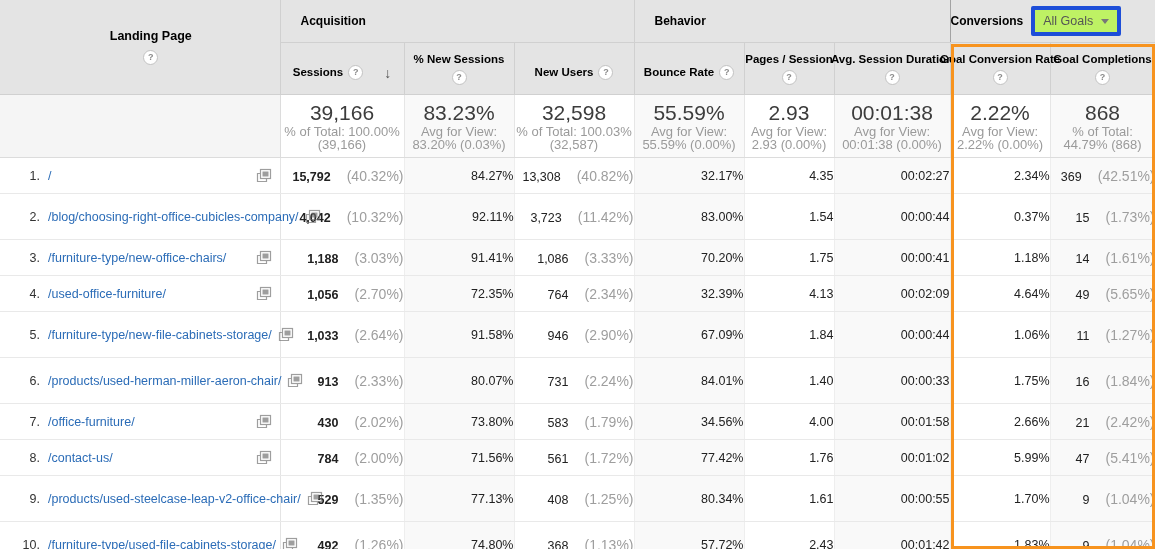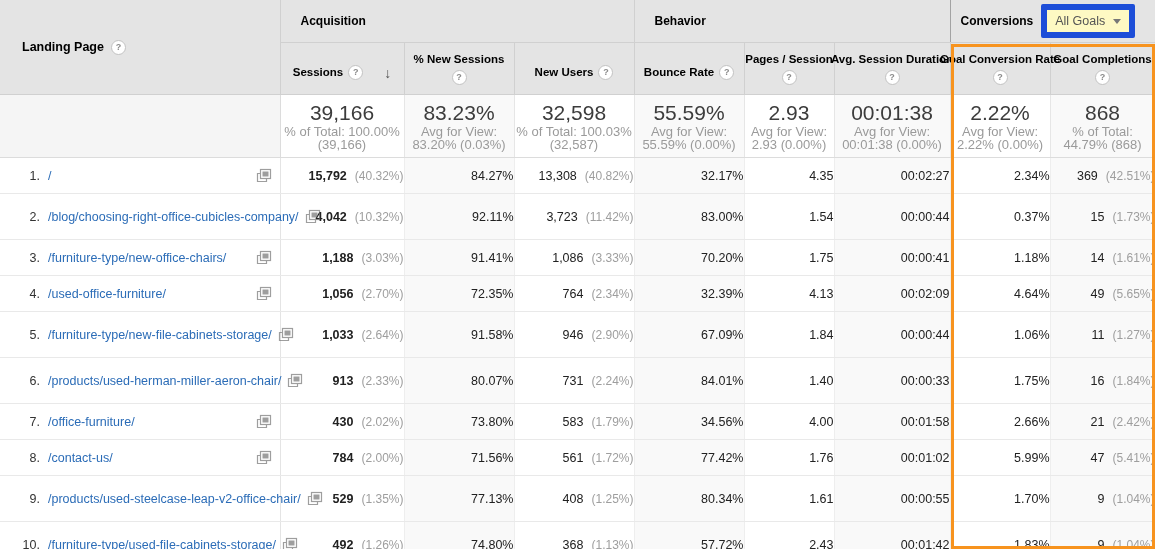--- a/index.html
+++ b/index.html
@@ -22,25 +22,25 @@
     height:42px;
     border-bottom:1px solid #d0d0d0;
     font-weight:bold;
     font-size:12px;
     color:#000;
   }
   .grp-label{padding-left:20px;}
   .grp-acq{border-right:1px solid #d0d0d0;}
   .grp-beh{border-right:1px solid #a3a3a3;}
   .grp-conv{position:relative;}
-  .conv-inner{display:flex;align-items:center;gap:8px;padding-left:10px;}
+  .conv-inner{display:flex;align-items:center;gap:8px;}
   .goal-select{
     display:inline-flex;align-items:center;gap:8px;
-    background:#fef9c3;
-    border:6px solid #1d4ed8;
+    background:#bef264;
+    border:4px solid #1d4ed8;
     border-radius:2px;
     padding:4px 8px;
     font-weight:normal;
     font-size:12.5px;
     color:#555;
     cursor:pointer;
   }
   .caret{
     width:0;height:0;
     border-left:4.5px solid transparent;
@@ -81,21 +81,21 @@
   
   .dimhead{
     background:#e4e4e4;
     border-right:1px solid #d0d0d0;
     border-bottom:1px solid #d0d0d0;
     vertical-align:middle;
   }
   .dimhead-inner{
     display:flex;align-items:center;gap:7px;
     padding-left:22px;
-    font-size:12.5px;font-weight:bold;color:#000;
+    font-size:12.5px;font-weight:bold;color:#000;flex-direction:column;
   }
 
   
   .sum-row td{
     height:62px;
     border-bottom:1px solid #dcdcdc;
     border-right:1px solid #e6e6e6;
     text-align:center;
     padding:0 12px 0 6px;
     background:#fff;
@@ -115,21 +115,21 @@
     text-align:right;
     padding:0 12px 0 6px;
     white-space:nowrap;
   }
   .d-row td.alt{background:#f9f9f9;}
   .d-row td.dim-cell{
     background:#fff;text-align:left;padding:0;
     border-right:1px solid #e4e4e4;
   }
   .d-row.tall td{height:45px;}
-  .pct{color:#9e9e9e;font-size:12px;margin-left:8px;}
+  .pct{color:#9e9e9e;font-size:14px;margin-left:16px;}
   .strong{font-weight:bold;color:#212121;}
 
   
   .lp-cell{
     display:flex;align-items:center;
     height:100%;
     padding:0 8px 0 14px;
     box-sizing:border-box;
   }
   .lp-idx{

